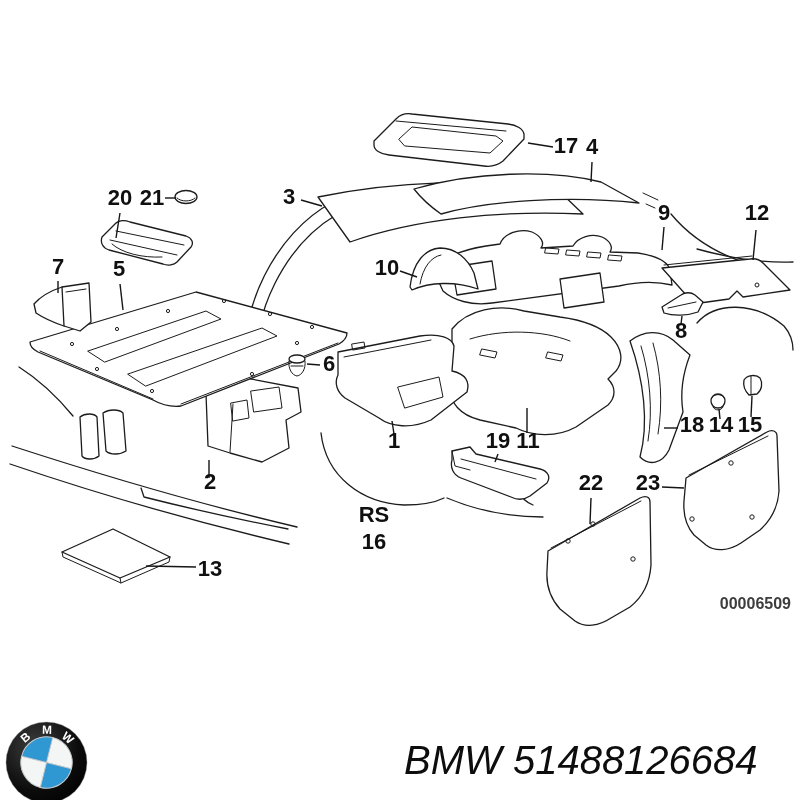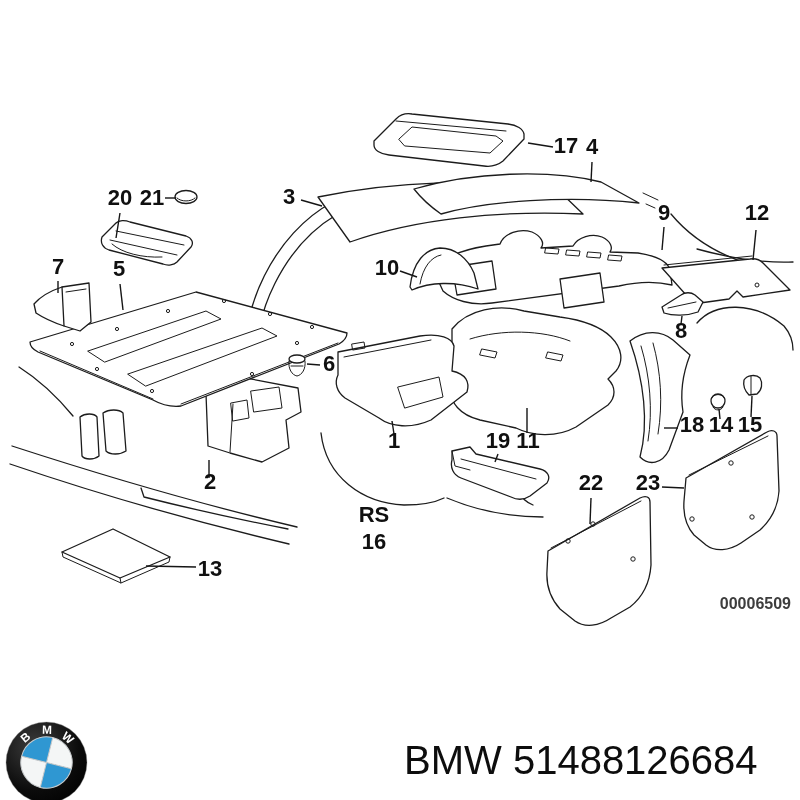--- a/index.html
+++ b/index.html
@@ -11,21 +11,21 @@
   .art.solid{fill:#ffffff;}
   .art.thin{stroke-width:1;}
   .dot{fill:none;stroke:#1c1c1c;stroke-width:1;}
   .callout{font:700 22px "Liberation Sans",sans-serif;fill:#101010;text-anchor:middle;}
   .leader{stroke:#151515;stroke-width:1.4;}
   #diagram-code{font:600 16px "Liberation Sans",sans-serif;fill:#3d3d3d;text-anchor:end;}
   .footer{position:absolute;left:0;top:716px;width:800px;height:84px;}
   .roundel{position:absolute;left:5px;top:5px;width:83px;height:83px;}
   .rl{font:700 12px "Liberation Sans",sans-serif;fill:#ffffff;text-anchor:middle;}
   .footer-text{position:absolute;left:404px;top:24px;font-size:40px;line-height:1;
-               color:#0d0d0d;white-space:nowrap;}
+               color:#0d0d0d;white-space:nowrap;font-style:italic;}
 </style>
 </head>
 <body>
 
 <div class="stage">
 
   <svg id="diagram-svg" width="800" height="716" viewBox="0 0 800 716">
 
     <g>
       <path class="art" d="M246,369 C238,312 274,233 333,202"></path>

